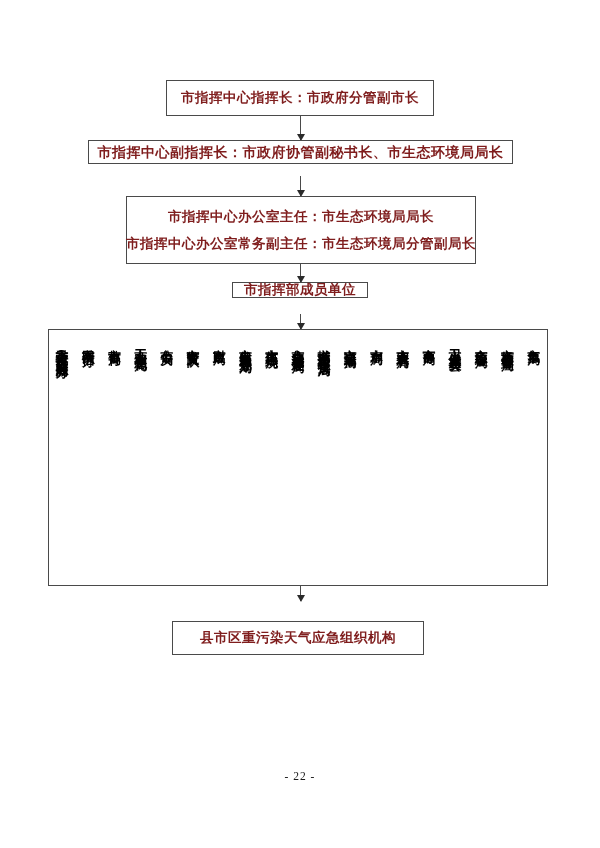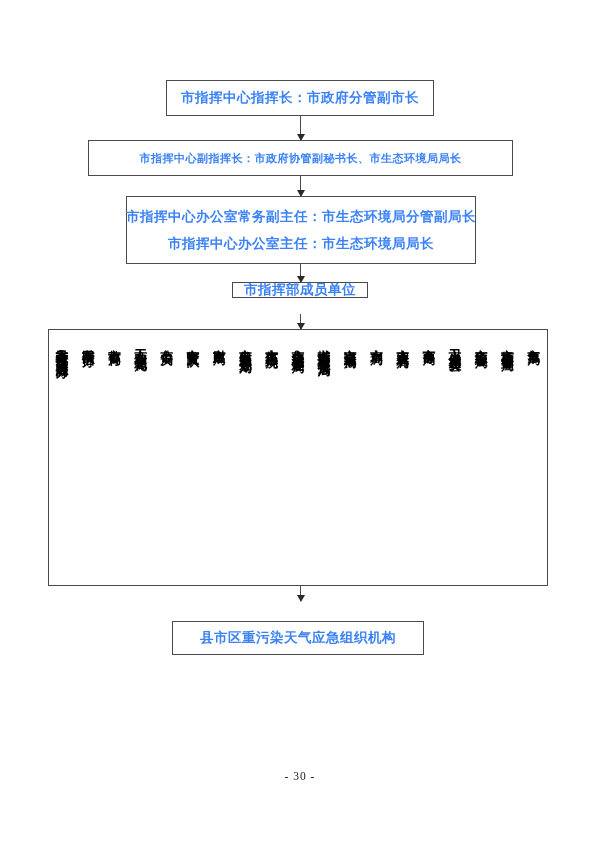--- a/index.html
+++ b/index.html
@@ -30,36 +30,36 @@
     box-sizing: border-box;
     border: 1px solid #4a4a4a;
     background: #ffffff;
     display: flex;
     flex-direction: column;
     align-items: center;
     justify-content: center;
     font-weight: bold;
     letter-spacing: 0.5px;
     line-height: 1.15;
-    color: #3b82f6;
+    color: #7f1d1d;
   }
   .box .line {
     white-space: nowrap;
   }
 
   
   #box-commander {
     left: 166px;  top: 80px;
     width: 268px; height: 36px;
     font-size: 13.5px;
   }
   #box-deputy {
     left: 88px;  top: 140px;
-    width: 425px; height: 36px;
-    font-size: 11px;
+    width: 425px; height: 24px;
+    font-size: 14px;
   }
   #box-office {
     left: 126px; top: 196px;
     width: 350px; height: 68px;
     font-size: 13.5px;
     justify-content: space-evenly;
   }
   #box-office .line + .line { margin-top: 0px; }
   #box-members {
     left: 232px; top: 282px;
@@ -145,22 +145,22 @@
 
   <div class="arrow" id="arrow-1"></div>
 
   <div class="box" id="box-deputy">
     <div class="line">市指挥中心副指挥长：市政府协管副秘书长、市生态环境局局长</div>
   </div>
 
   <div class="arrow" id="arrow-2"></div>
 
   <div class="box" id="box-office">
+    <div class="line">市指挥中心办公室主任：市生态环境局局长</div>
     <div class="line">市指挥中心办公室常务副主任：市生态环境局分管副局长</div>
-    <div class="line">市指挥中心办公室主任：市生态环境局局长</div>
   </div>
 
   <div class="arrow" id="arrow-3"></div>
 
   <div class="box" id="box-members">
     <div class="line">市指挥部成员单位</div>
   </div>
 
   <div class="arrow" id="arrow-4"></div>
 
@@ -185,15 +185,15 @@
     <div class="unit-col">市市场监督管理局</div>
     <div class="unit-col">市气象局</div>
   </div>
 
   <div class="arrow" id="arrow-5"></div>
 
   <div class="box" id="box-county">
     <div class="line">县市区重污染天气应急组织机构</div>
   </div>
 
-  <div id="page-number">- 30 -</div>
+  <div id="page-number">- 22 -</div>
 
 </div>
 
 </body></html>

